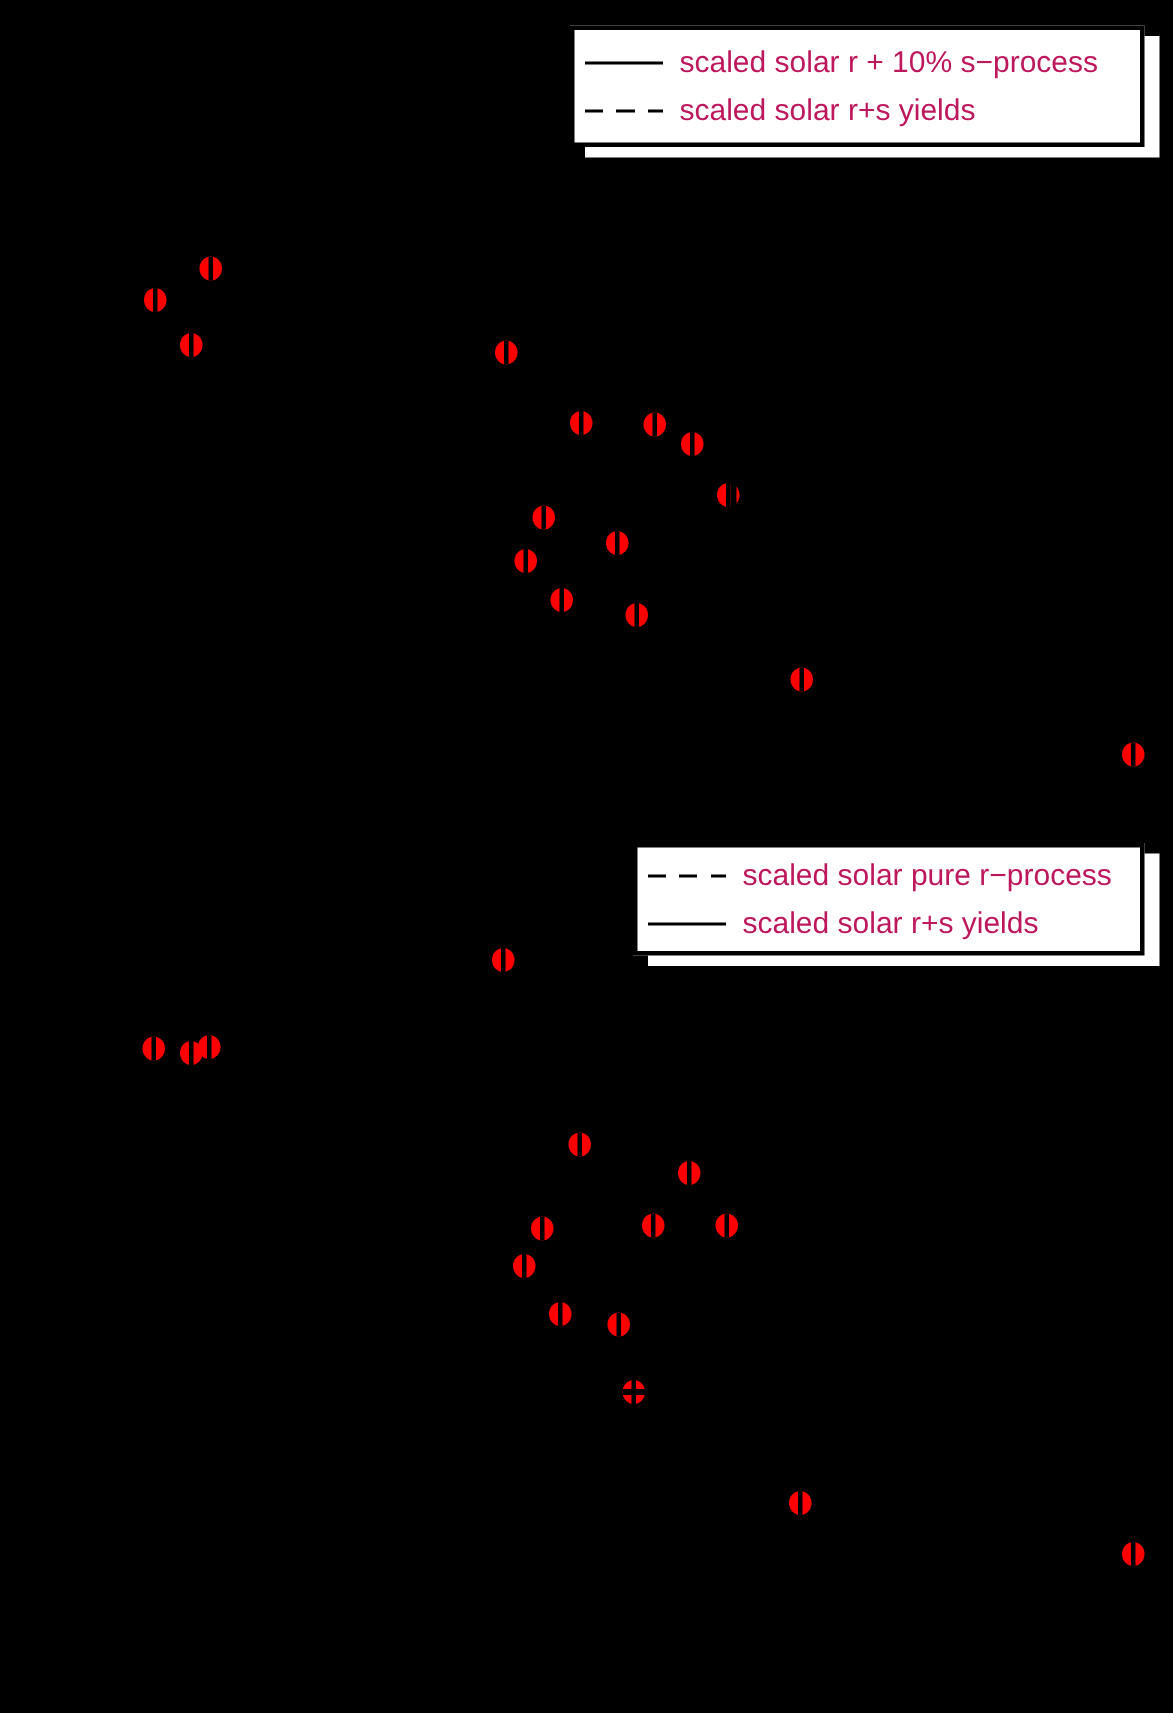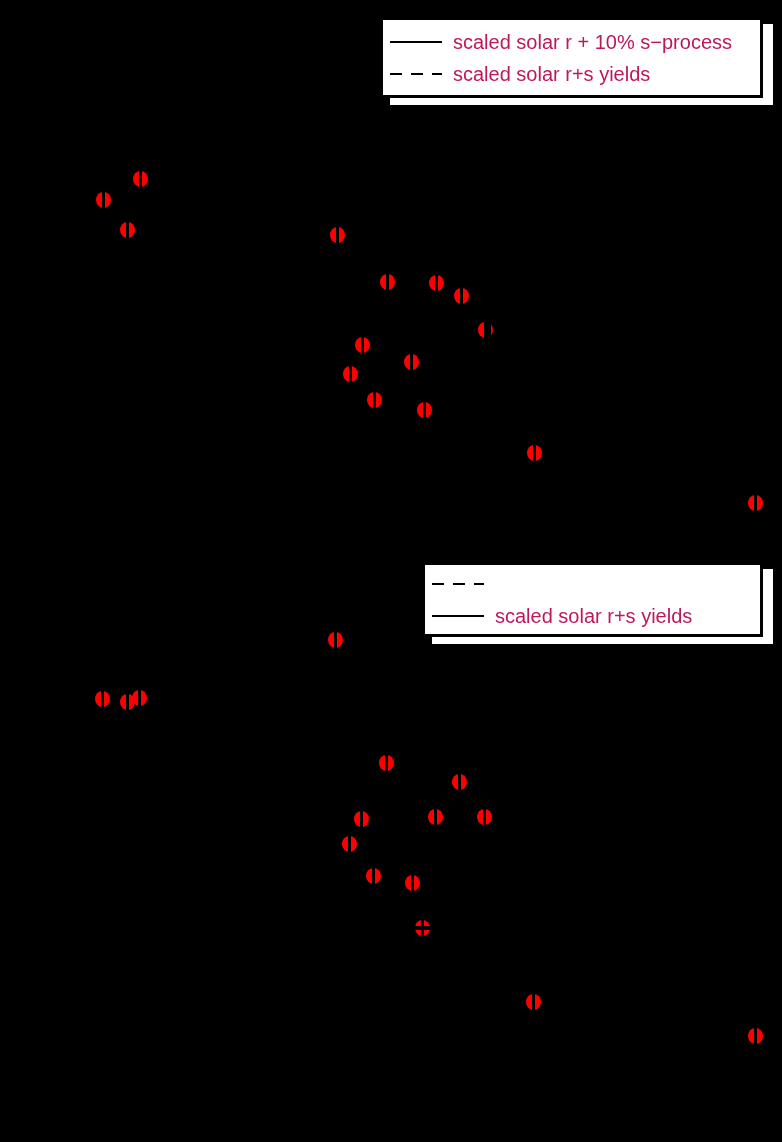--- a/index.html
+++ b/index.html
@@ -112,20 +112,21 @@
     </div>
     <div class="legend-row">
       <span class="line-sample dashed"></span>
       <span class="legend-label">scaled solar r+s yields</span>
     </div>
   </div>
 
   <div class="legend" id="legend-bottom">
     <div class="legend-row">
       <span class="line-sample dashed"></span>
+      <span class="legend-label">scaled solar pure r−process</span>
     </div>
     <div class="legend-row">
       <span class="line-sample solid"></span>
       <span class="legend-label">scaled solar r+s yields</span>
     </div>
   </div>
 
 <div class="marker" style="left: 132.5px; top: 171px;">
       <div class="ebar"></div>
     </div>

